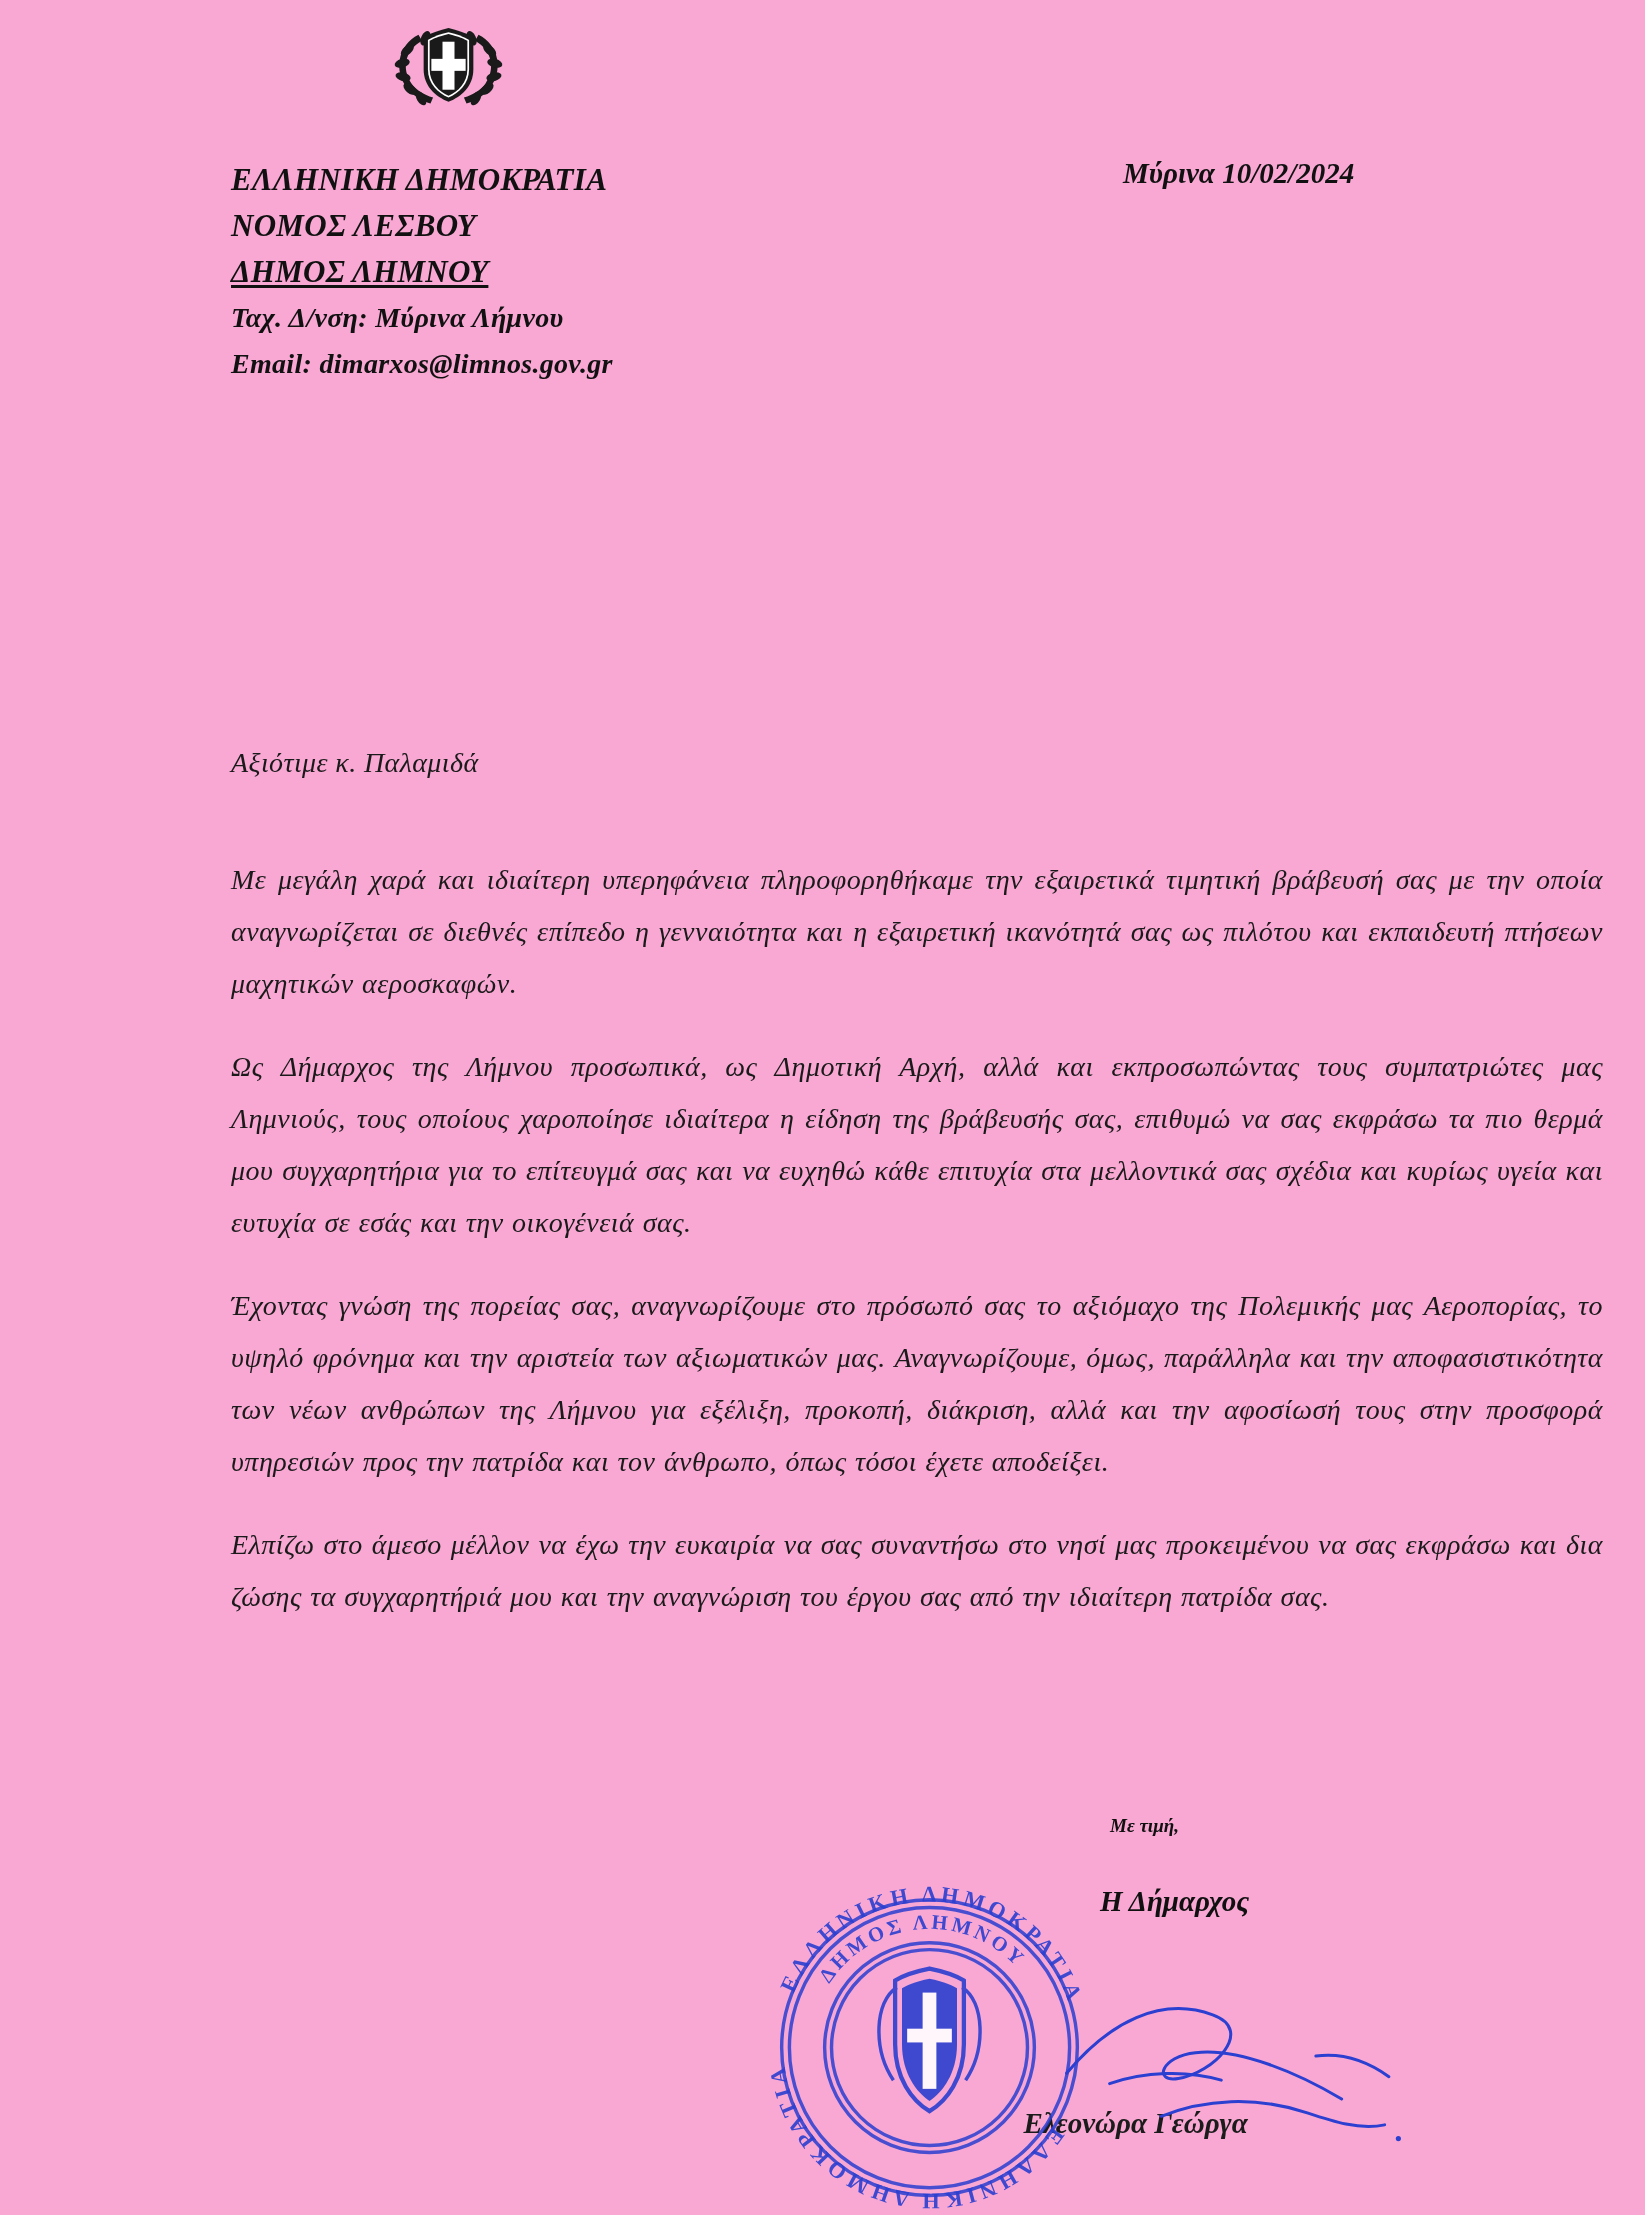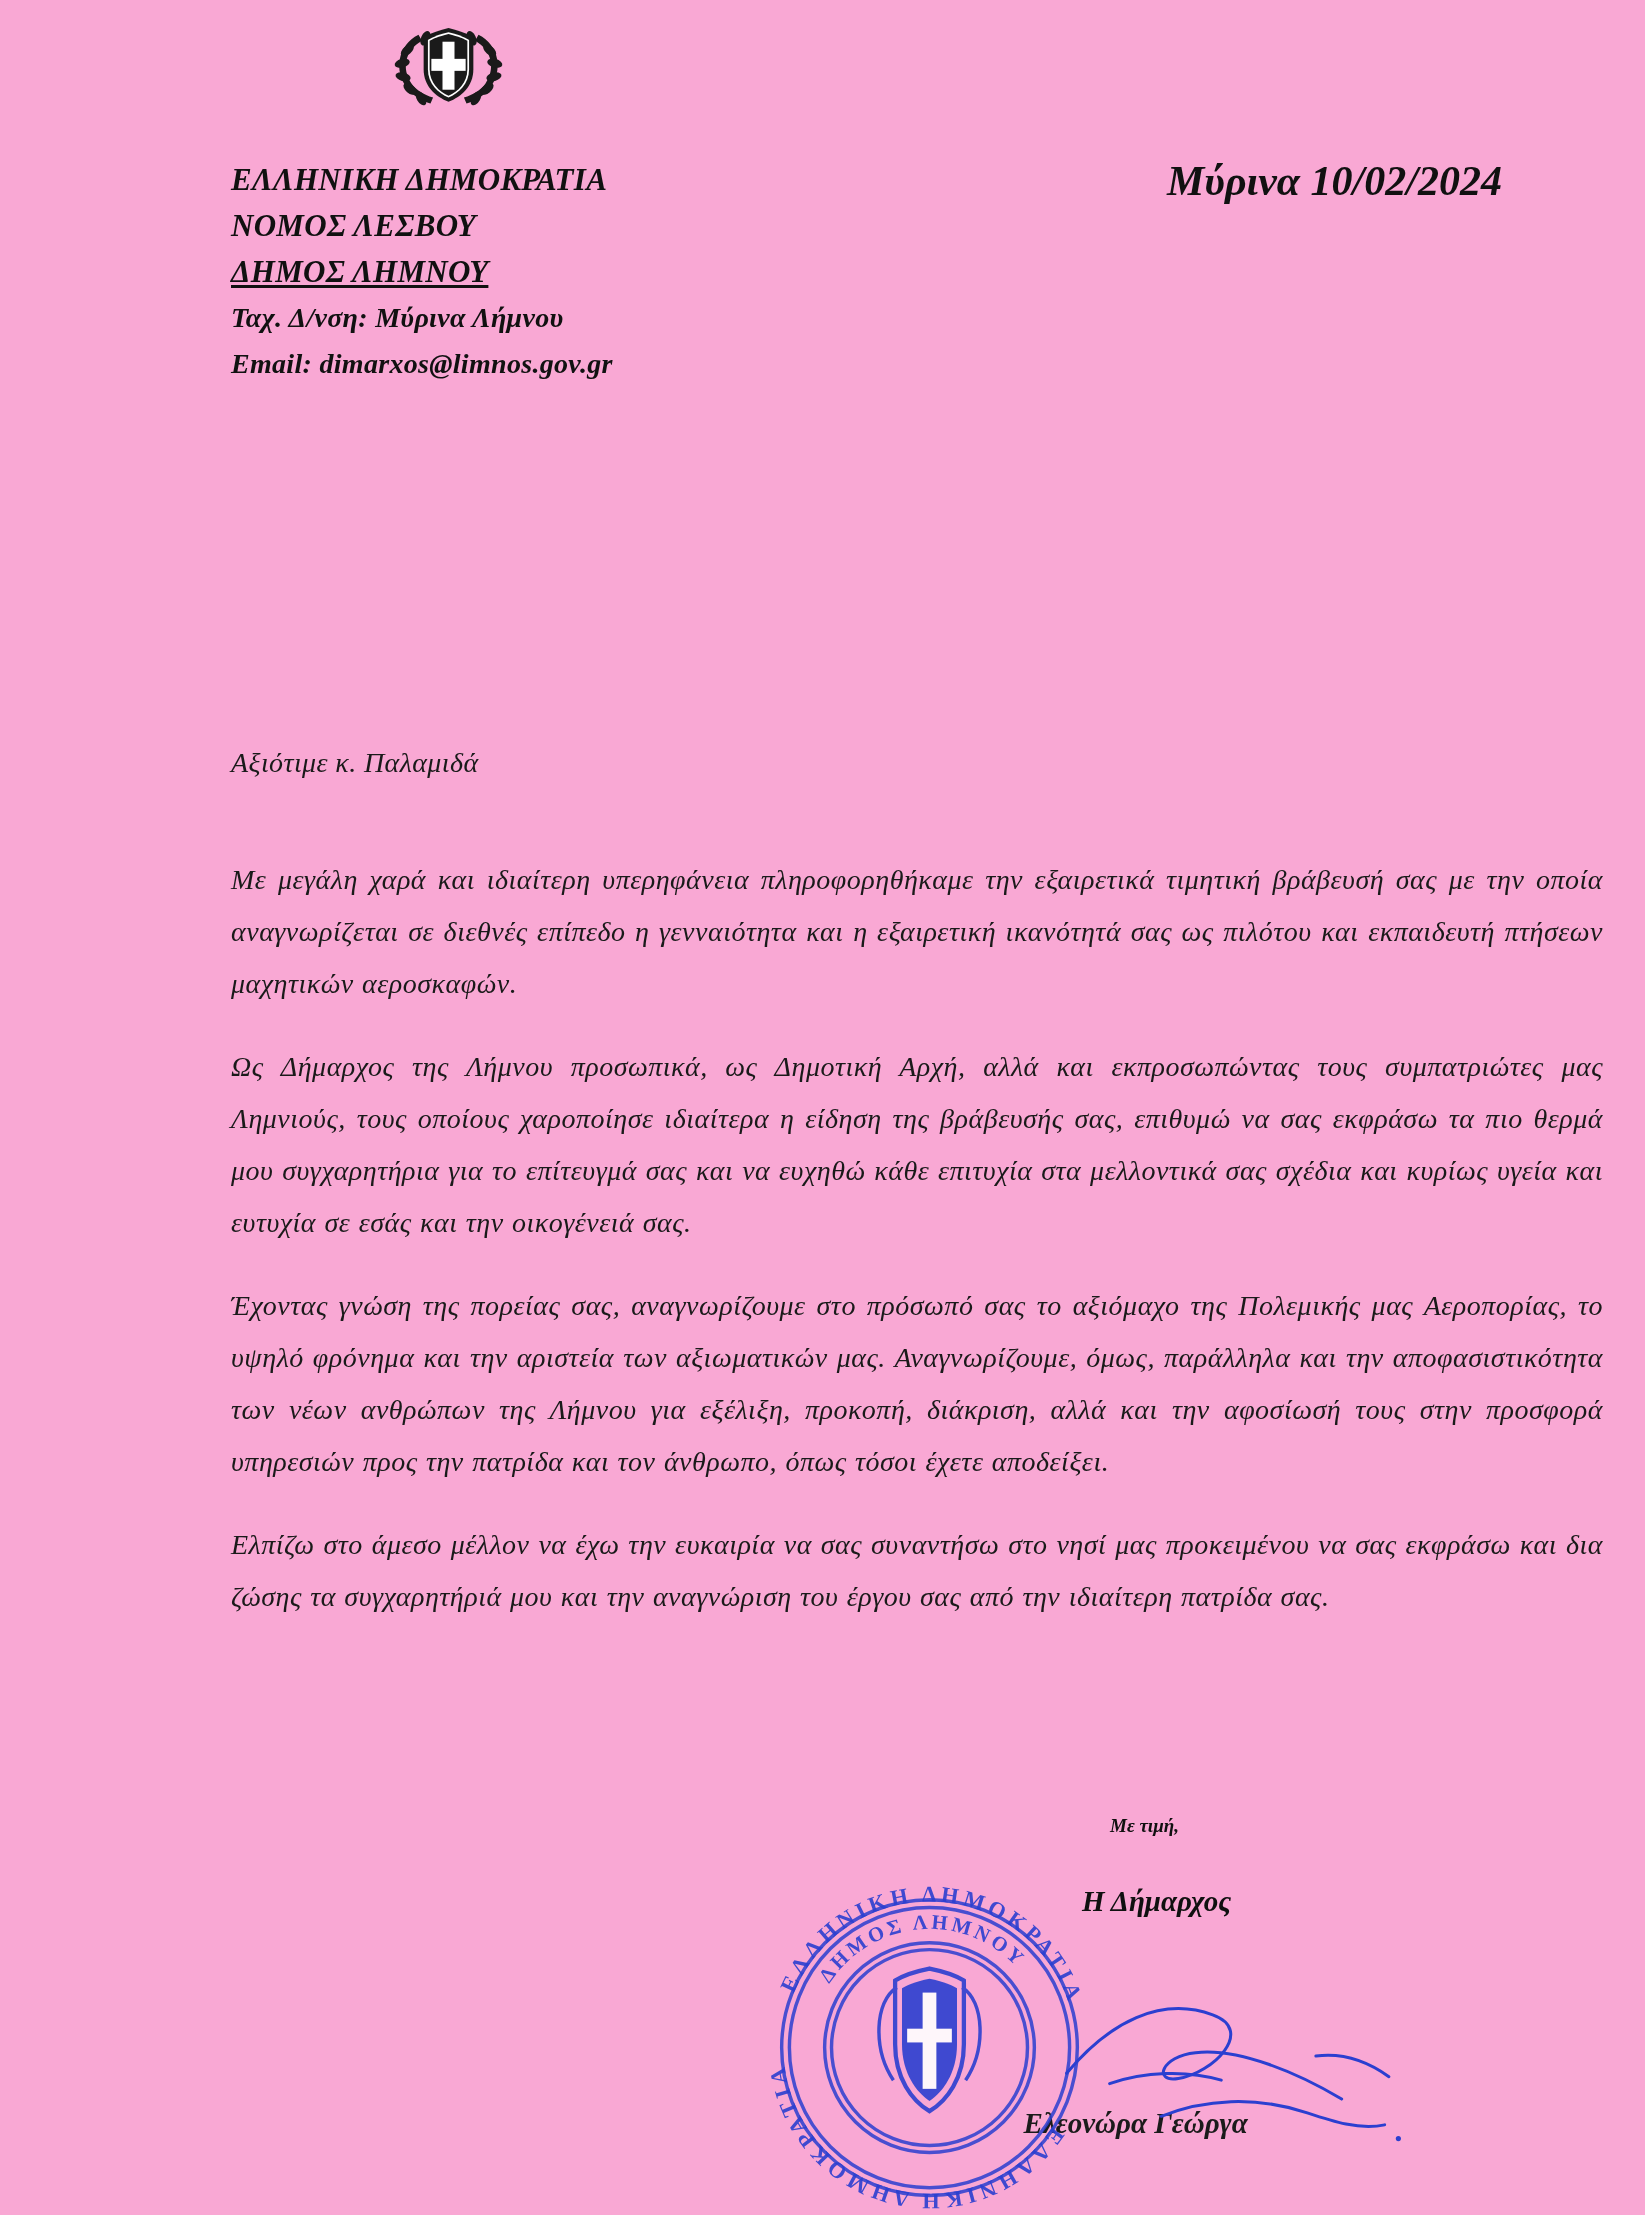--- a/index.html
+++ b/index.html
@@ -55,24 +55,23 @@
   .header-line.small {
     font-size: 28px;
   }
 
   .date-line {
     position: absolute;
     left: 1123px;
     top: 157px;
     font-style: italic;
     font-weight: bold;
-    font-size: 42px;
+    font-size: 29px;
     white-space: nowrap;
     color: #111;
-    margin-left: 44px;
   }
 
   
   .recipient {
     position: absolute;
     left: 1015px;
     top: 578px;
     width: 602px;
   }
   .recipient div {
@@ -125,21 +124,21 @@
     font-style: italic;
     font-weight: bold;
     font-size: 19px;
     margin-left: 95px;
   }
   .closing .title {
     font-style: italic;
     font-weight: bold;
     font-size: 29px;
     margin-top: 48px;
-    margin-left: 67px;
+    margin-left: 85px;
   }
   .closing .name {
     font-style: italic;
     font-weight: bold;
     font-size: 29px;
     margin-top: 189px;
     margin-left: 8.6px;
     color: #1b1b1b;
   }
 

